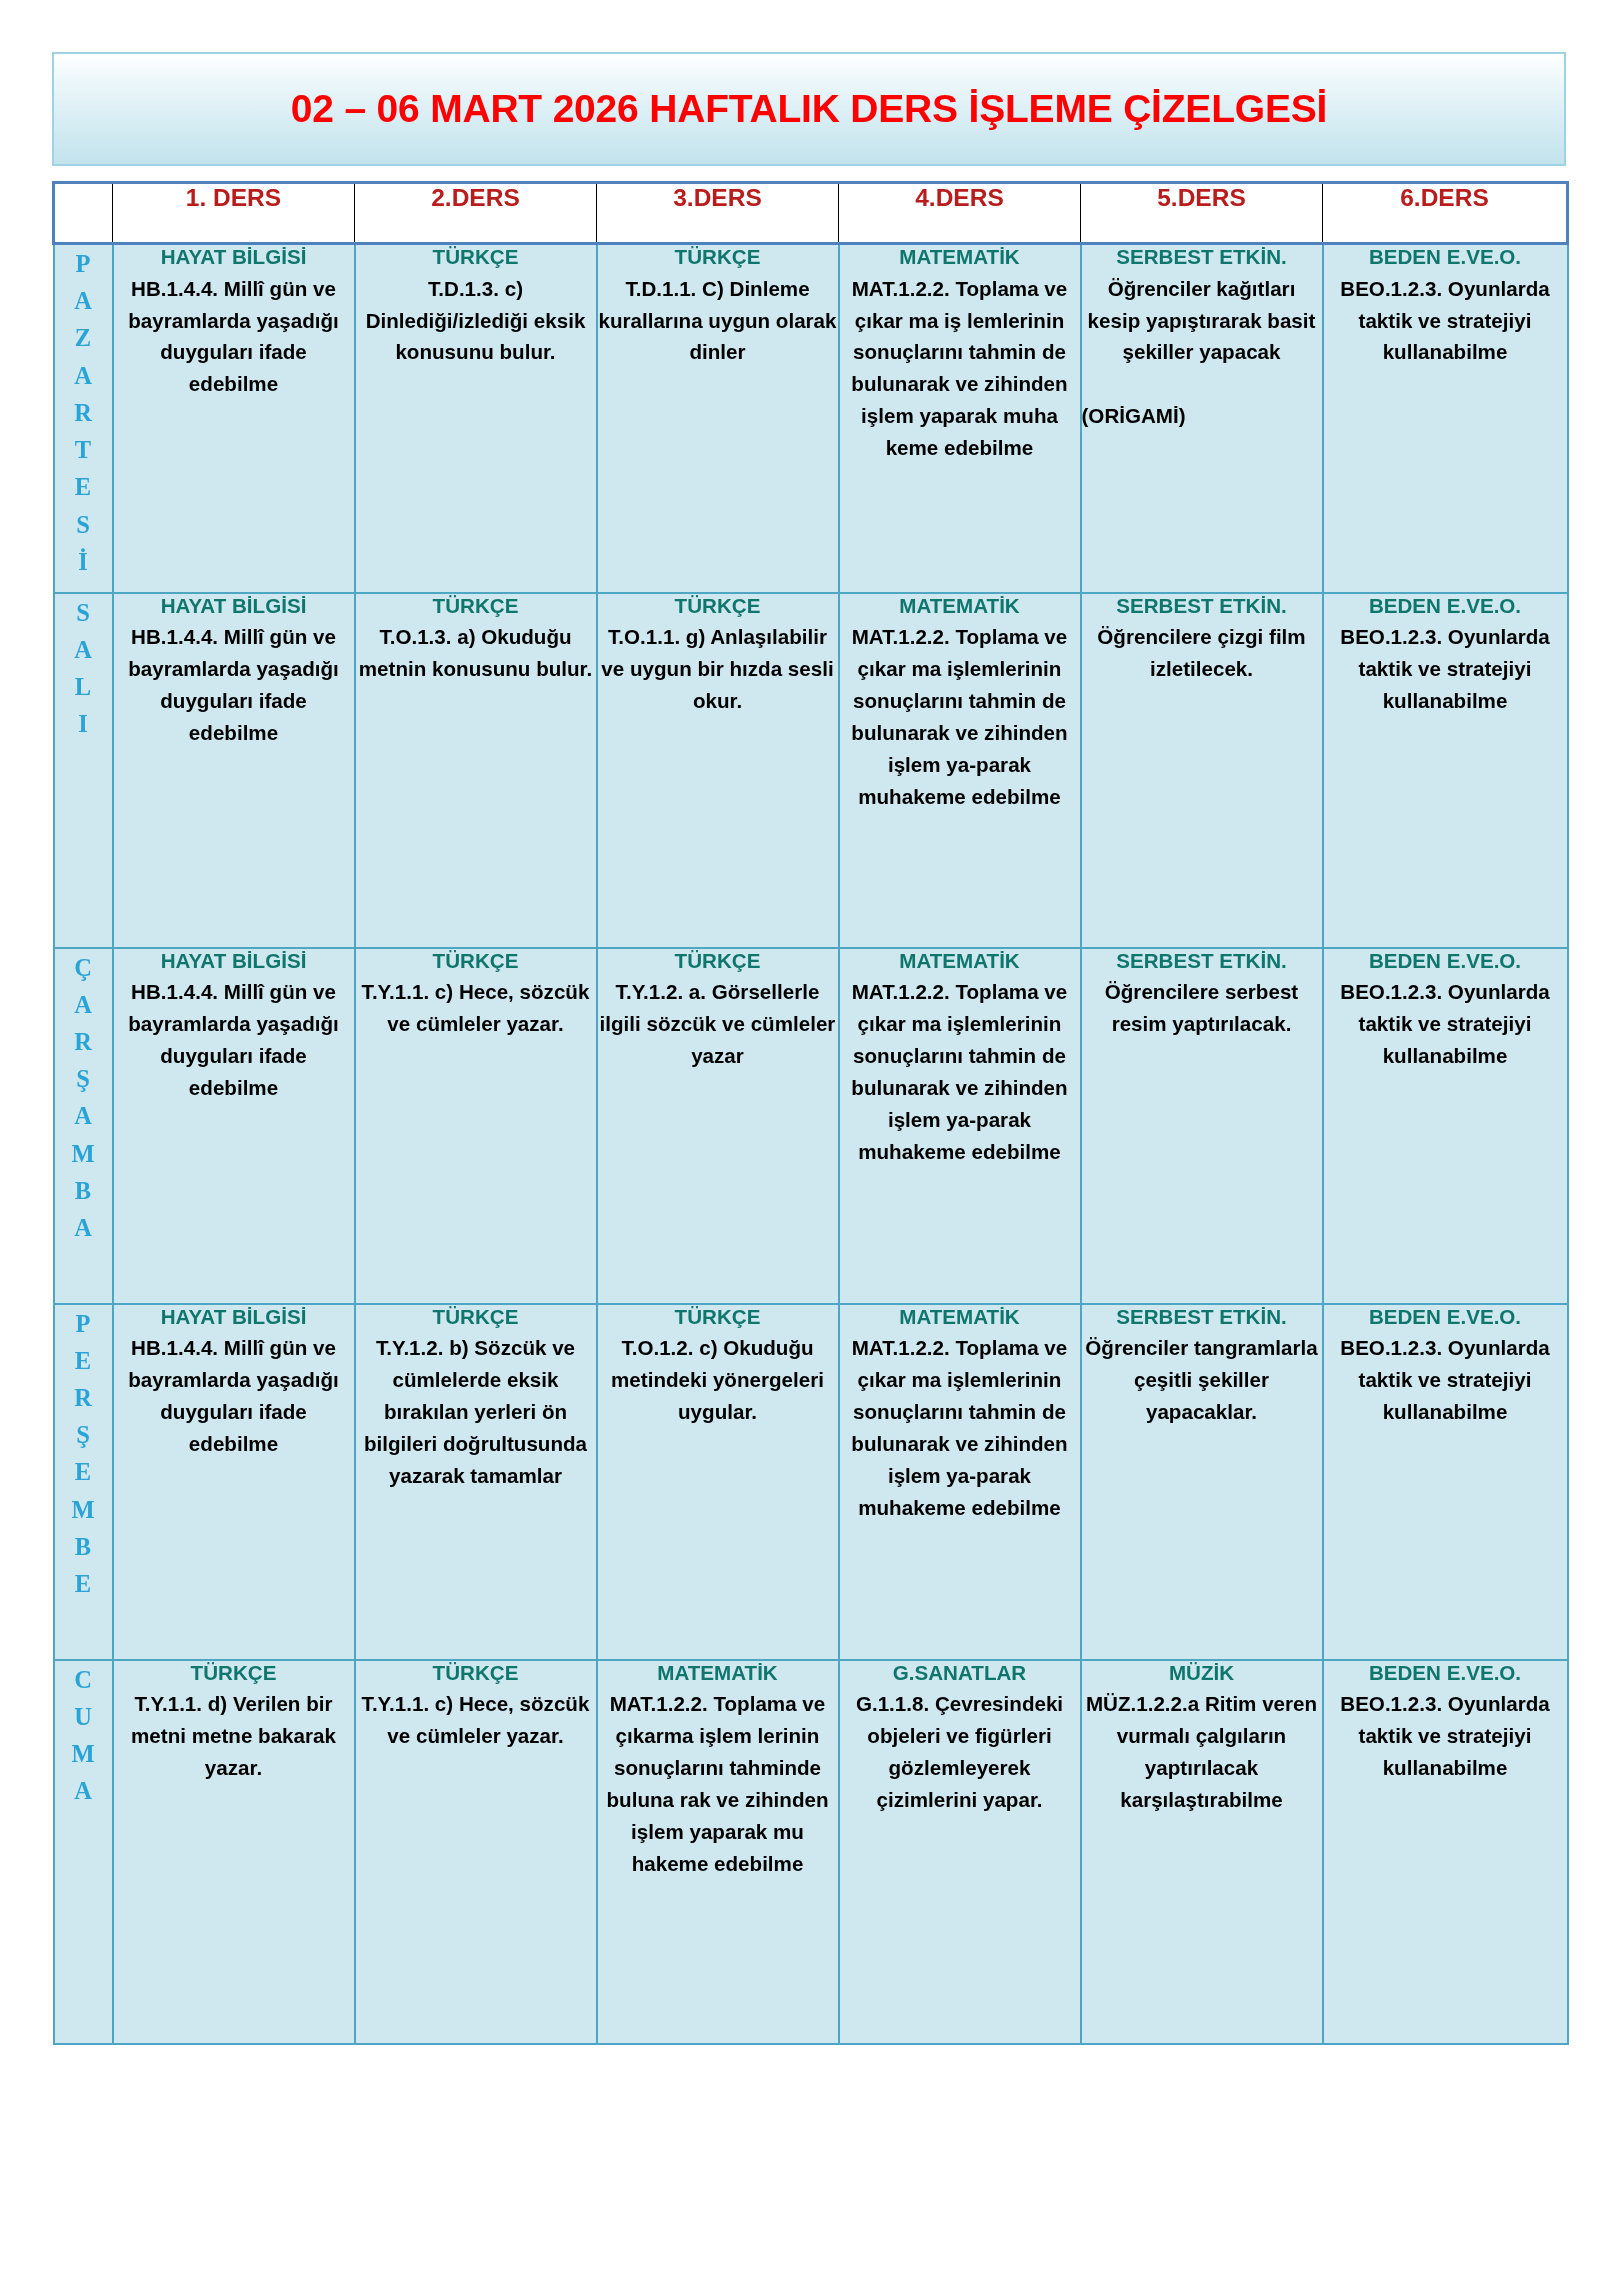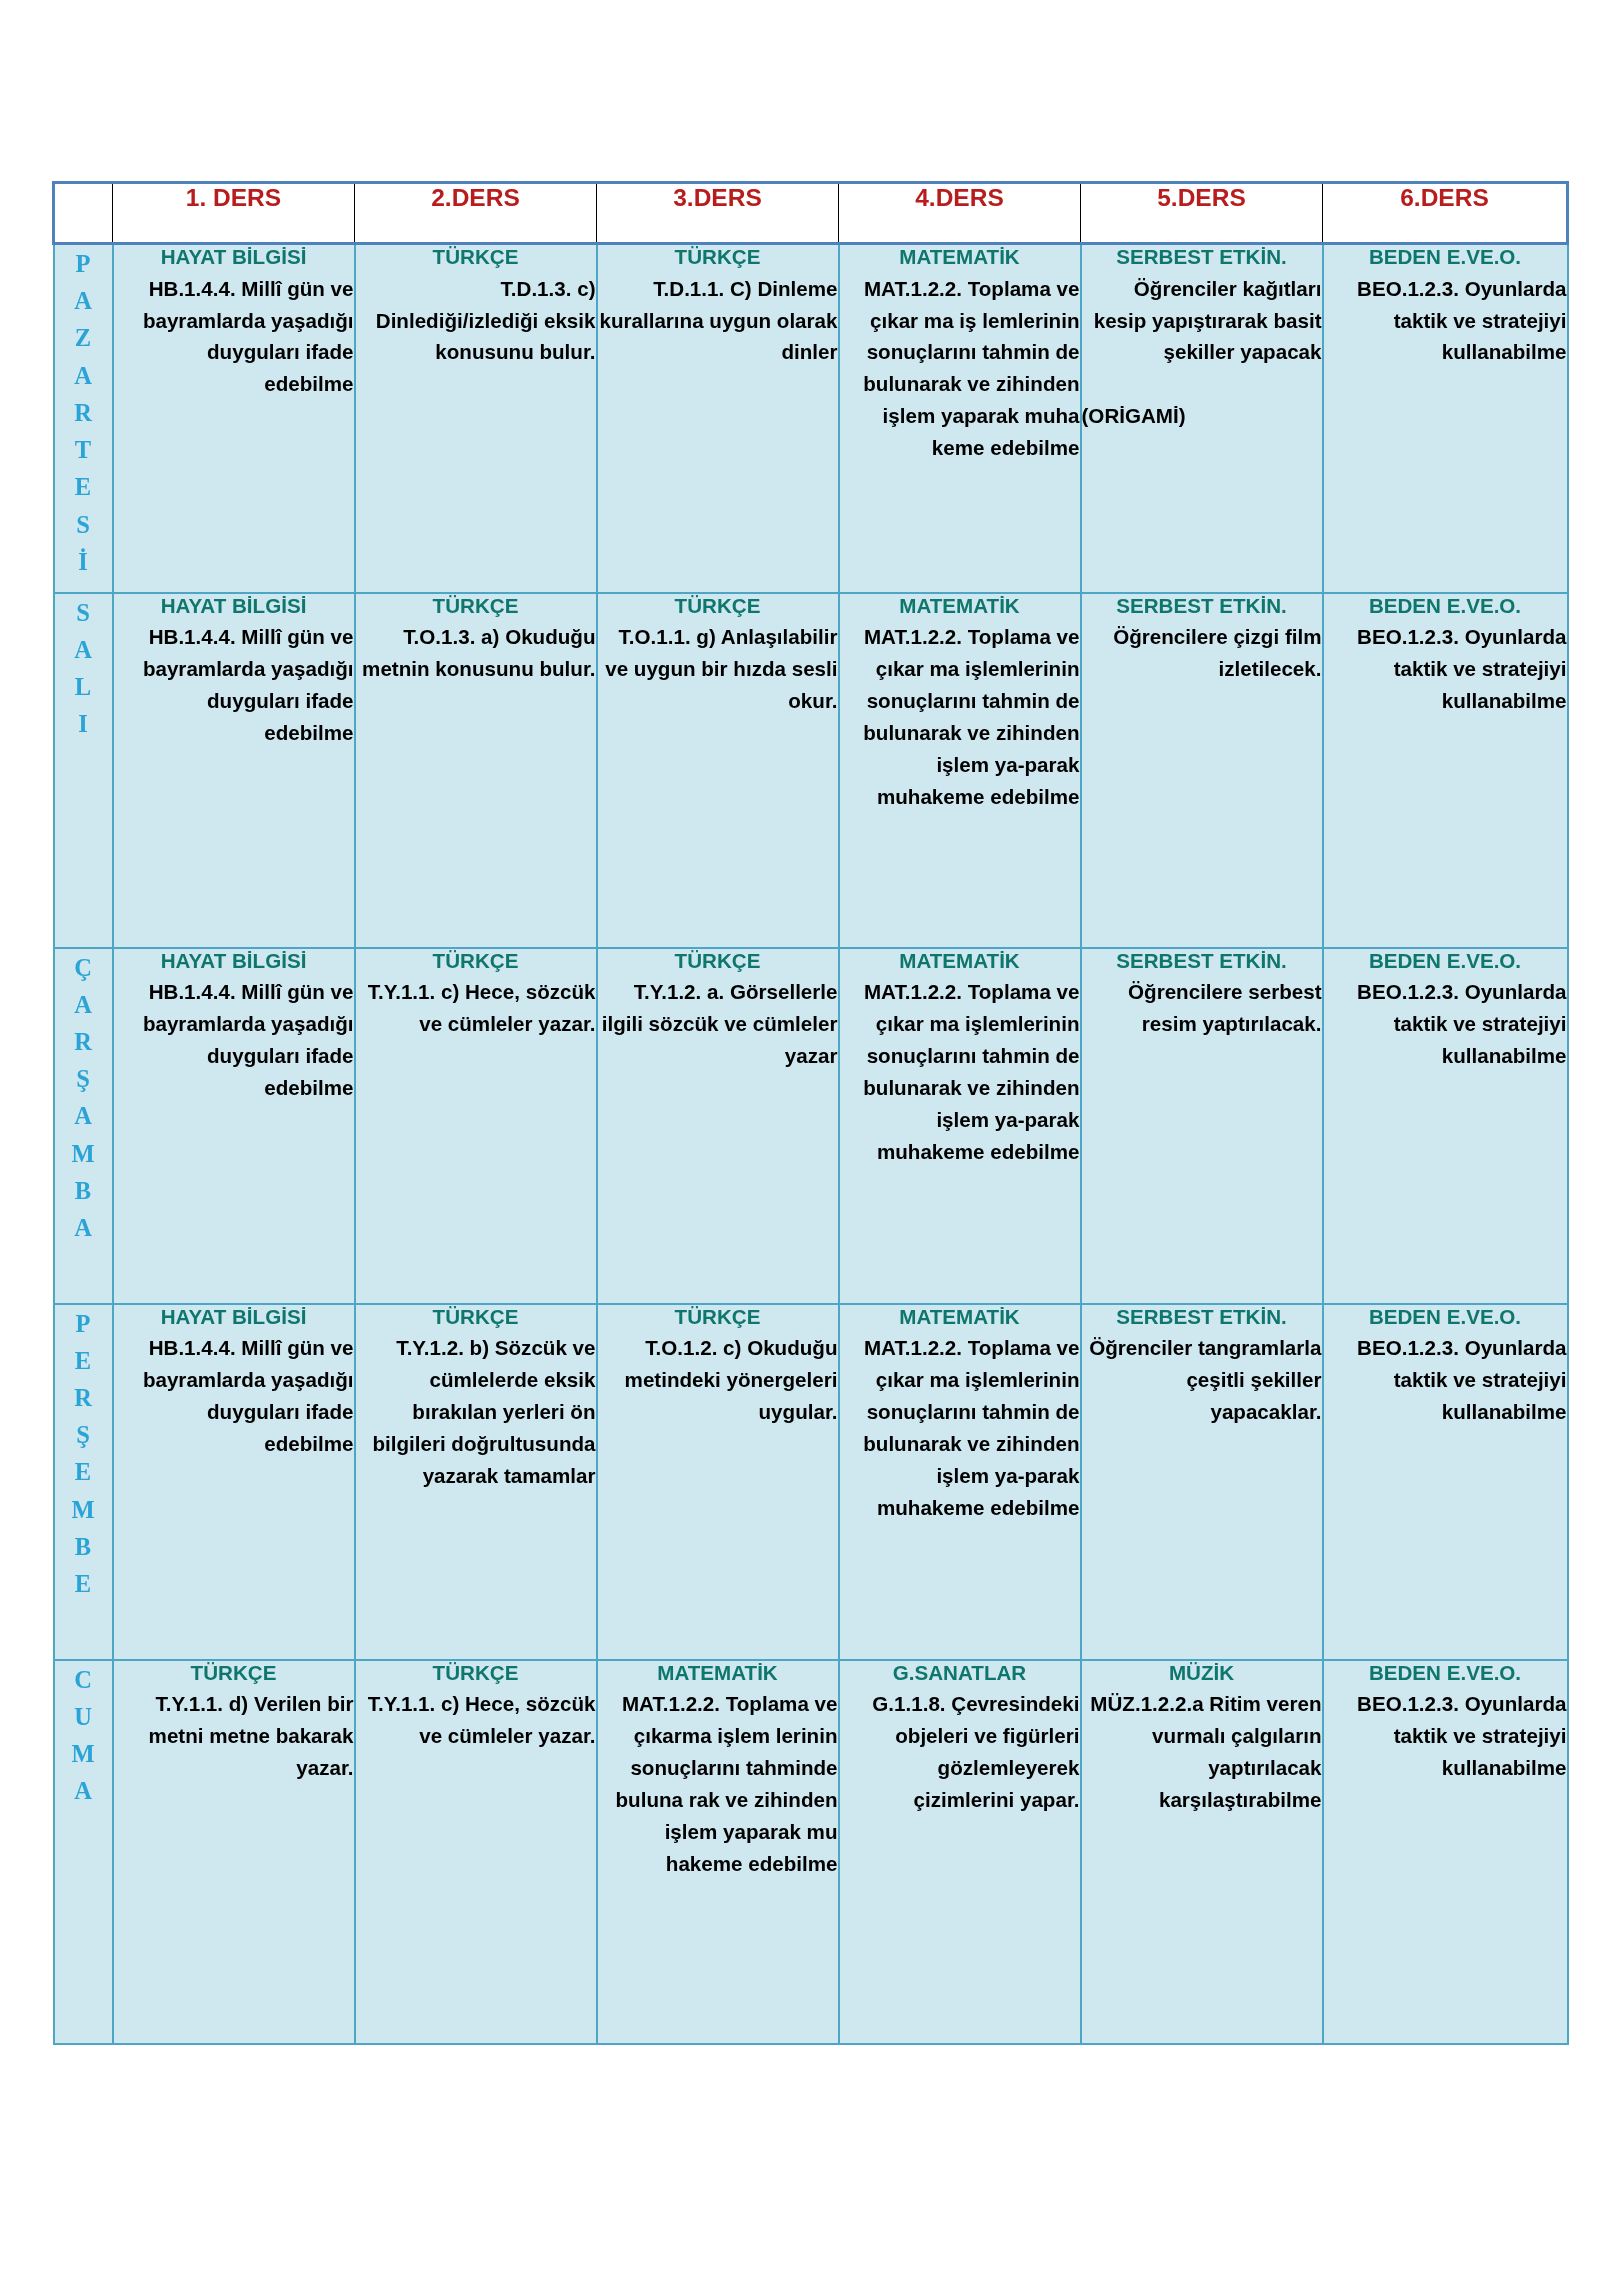--- a/index.html
+++ b/index.html
@@ -122,38 +122,41 @@
     text-align: center;
     margin: 0 0 2.9px 0;
     line-height: 1.2;
     font-family: "Liberation Sans", sans-serif;
   }
   .objective {
     color: #000000;
     font-weight: bold;
     font-size: 20.6px;
     line-height: 1.55;
-    text-align: right;
+    text-align: center;
     white-space: pre-line;
     font-family: "Liberation Sans", sans-serif;
   }
   .objective-extra {
     color: #000000;
     font-weight: bold;
     font-size: 20.6px;
     line-height: 1.55;
     margin-top: 32px;
     font-family: "Liberation Sans", sans-serif;
   }
 </style>
 </head>
 <body>
 
 <div class="page">
 
+  <div class="title-banner">
+    <div class="title-text">02 – 06 MART 2026 HAFTALIK DERS İŞLEME ÇİZELGESİ</div>
+  </div>
 
   <table class="sched-table">
     <colgroup>
       <col style="width:59px">
       <col style="width:242px">
       <col style="width:242px">
       <col style="width:242px">
       <col style="width:242px">
       <col style="width:242px">
       <col style="width:245px">

